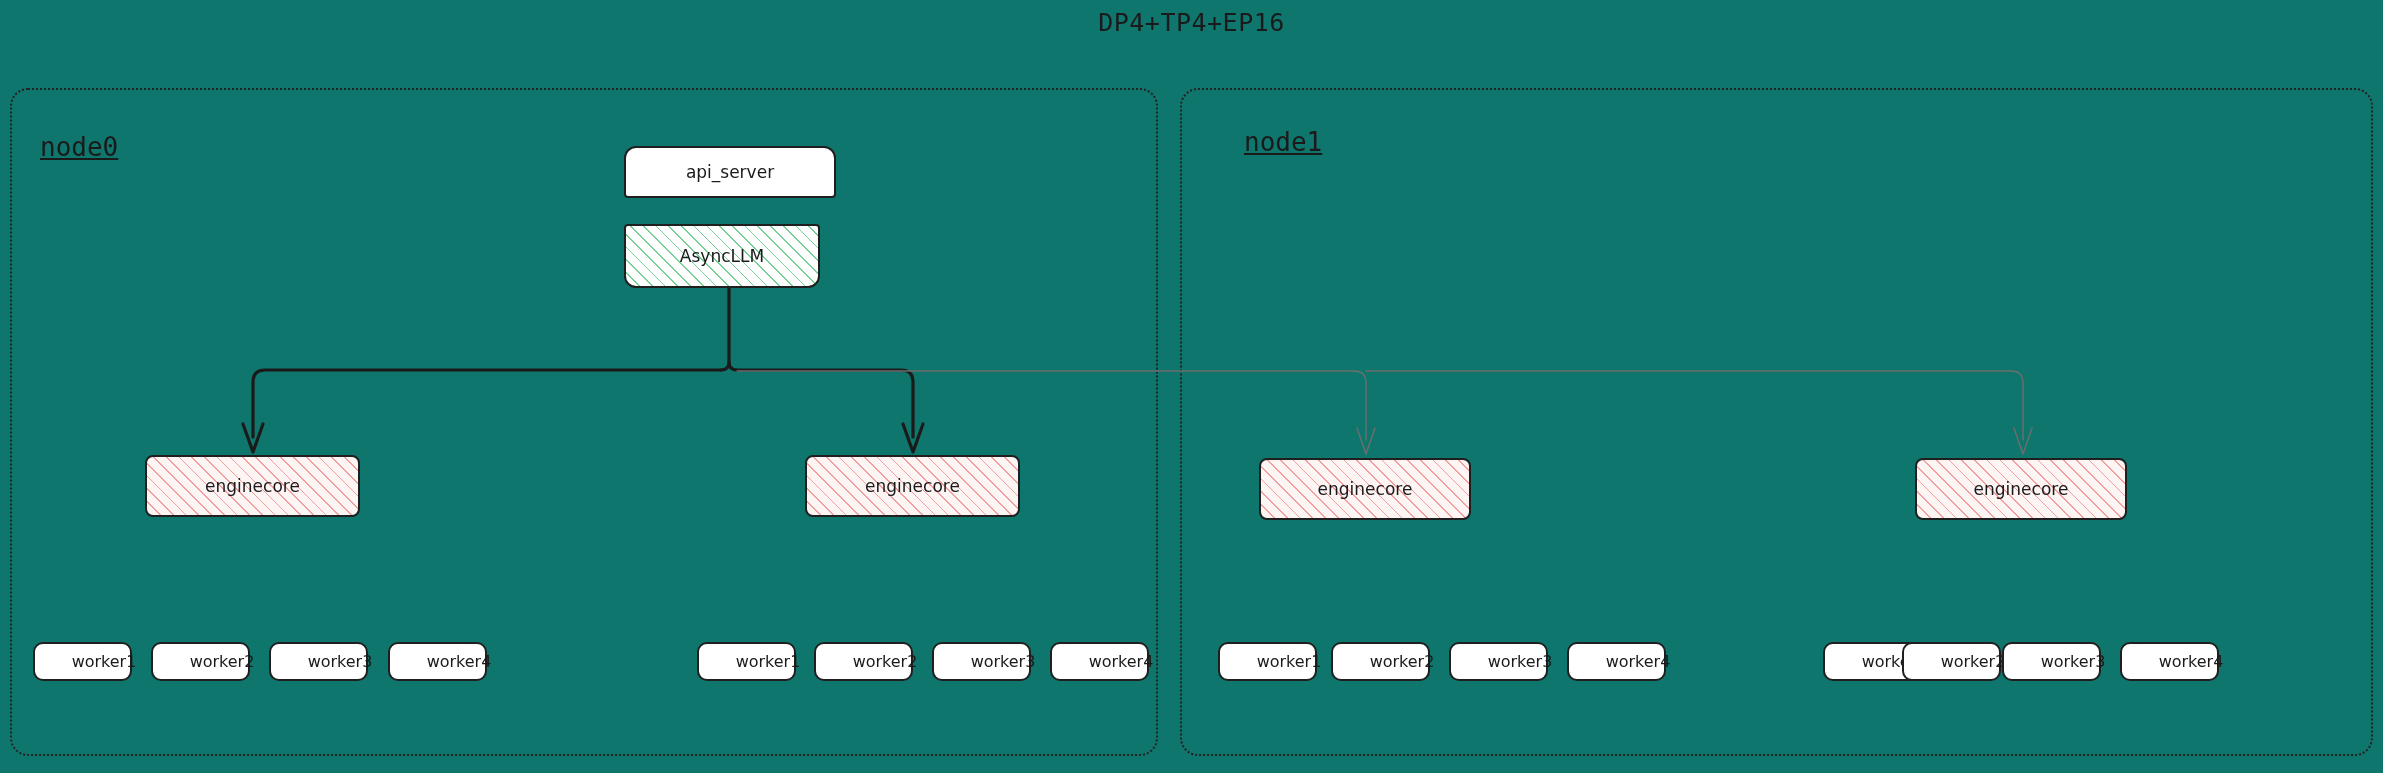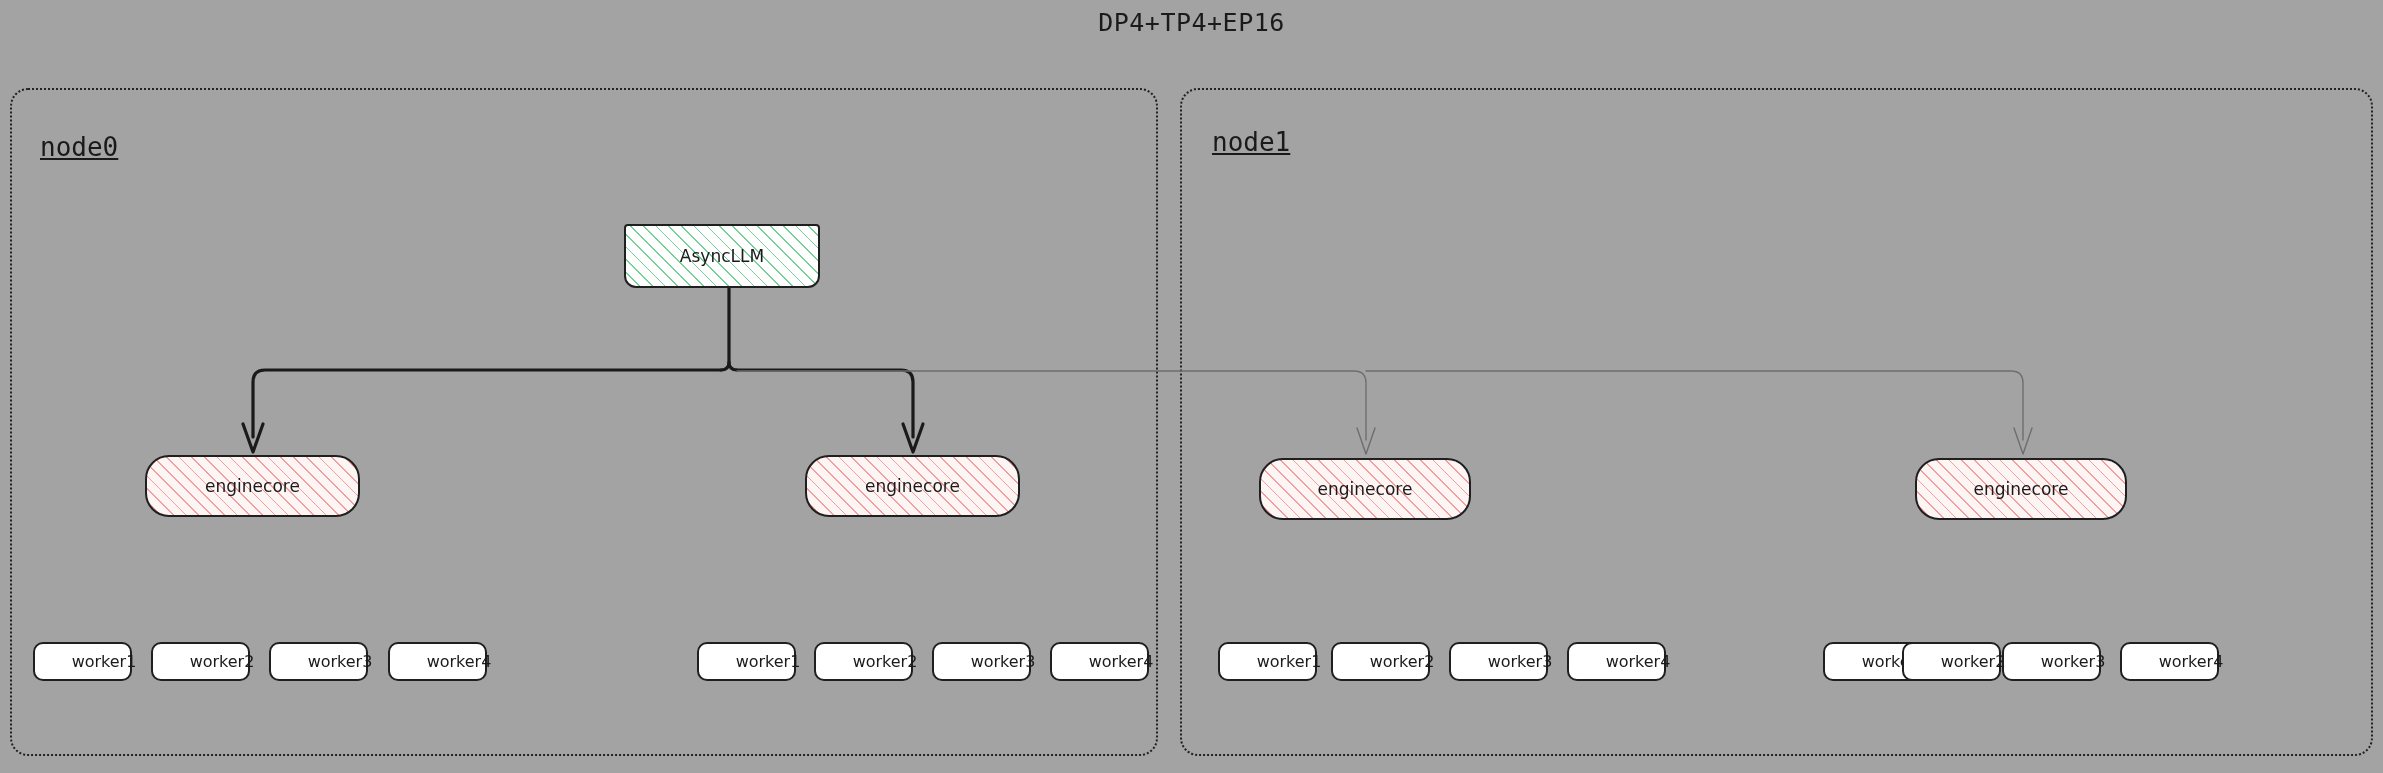--- a/index.html
+++ b/index.html
@@ -7,21 +7,21 @@
     padding: 0;
     background: #ffffff;
   }
   body {
     font-family: "DejaVu Sans", sans-serif;
   }
   #stage {
     position: relative;
     width: 2383px;
     height: 773px;
-    background: #a3a3a3;
+    background: #0f766e;
     overflow: hidden;
   }
 
   
   #diagram-title {
     position: absolute;
     left: 0;
     top: 8px;
     width: 2383px;
     text-align: center;
@@ -84,21 +84,21 @@
       45deg,
       rgba(95, 200, 130, 0.85) 0px,
       rgba(95, 200, 130, 0.85) 1.2px,
       rgba(255,255,255,0) 1.2px,
       rgba(255,255,255,0) 9px
     );
   }
 
   
   .gbox.enginecore {
-    border-radius: 24px;
+    border-radius: 8px;
     background-color: #fdf4f4;
     background-image: repeating-linear-gradient(
       45deg,
       rgba(238, 130, 130, 0.75) 0px,
       rgba(238, 130, 130, 0.75) 1.2px,
       rgba(255,255,255,0) 1.2px,
       rgba(255,255,255,0) 9px
     );
   }
 
@@ -144,40 +144,41 @@
 <body>
 
 <div id="stage">
 
   <div id="diagram-title">DP4+TP4+EP16</div>
 
   <div class="node-box" style="left:10px; top:88px; width:1148px; height:668px;"></div>
   <div class="node-label" style="left:40px; top:132px;">node0</div>
 
   <div class="node-box" style="left:1180px; top:88px; width:1193px; height:668px;"></div>
-  <div class="node-label" style="left:1212px; top:127px;">node1</div>
+  <div class="node-label" style="left:1244px; top:127px;">node1</div>
 
   <svg id="edges" viewBox="0 0 2383 773">
 
     <path class="edge-strong" d="M 729 288 L 729 362 Q 729 370 737 370"></path>
     <path class="edge-strong" d="M 729 362 Q 729 370 721 370"></path>
 
     <path class="edge-strong" d="M 721 370 L 265 370 Q 253 370 253 382 L 253 437"></path>
     <path class="arrowhead-strong" d="M 243 424 L 253 452 L 263 424"></path>
 
     <path class="edge-strong" d="M 737 370 L 901 370 Q 913 370 913 382 L 913 437"></path>
     <path class="arrowhead-strong" d="M 903 424 L 913 452 L 923 424"></path>
 
     <path class="edge-faint" d="M 737 371 L 1354 371 Q 1366 371 1366 383 L 1366 440"></path>
     <path class="arrowhead-faint" d="M 1357 428 L 1366 454 L 1375 428"></path>
 
     <path class="edge-faint" d="M 1366 371 L 2011 371 Q 2023 371 2023 383 L 2023 440"></path>
     <path class="arrowhead-faint" d="M 2014 428 L 2023 454 L 2032 428"></path>
   </svg>
 
+  <div class="gbox api-server" style="left:624px; top:146px; width:212px; height:52px;">api_server</div>
   <div class="gbox asyncllm" style="left:624px; top:224px; width:196px; height:64px;">AsyncLLM</div>
 
   <div class="gbox enginecore" style="left:145px; top:455px; width:215px; height:62px;">enginecore</div>
   <div class="gbox enginecore" style="left:805px; top:455px; width:215px; height:62px;">enginecore</div>
 
   <div class="gbox worker" style="left:33px; top:642px; width:99px; height:39px;">worker1</div>
   <div class="gbox worker" style="left:151px; top:642px; width:99px; height:39px;">worker2</div>
   <div class="gbox worker" style="left:269px; top:642px; width:99px; height:39px;">worker3</div>
   <div class="gbox worker" style="left:388px; top:642px; width:99px; height:39px;">worker4</div>
 

